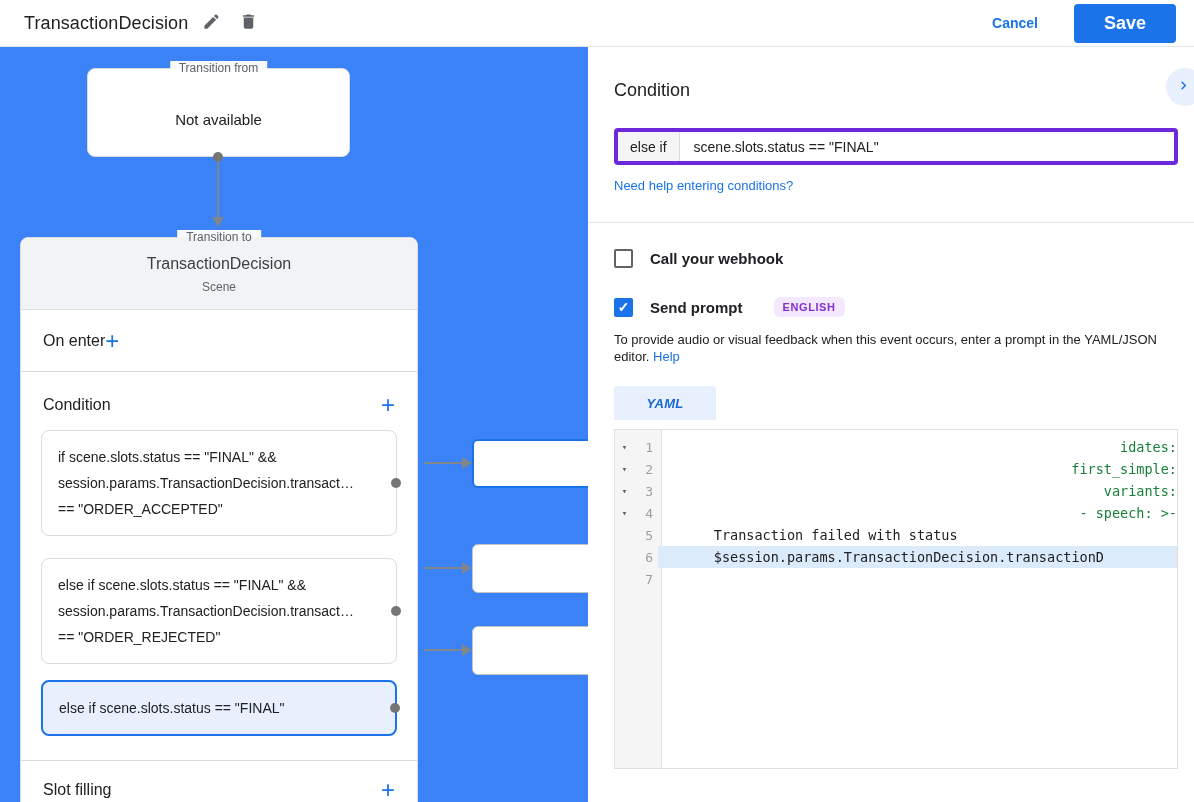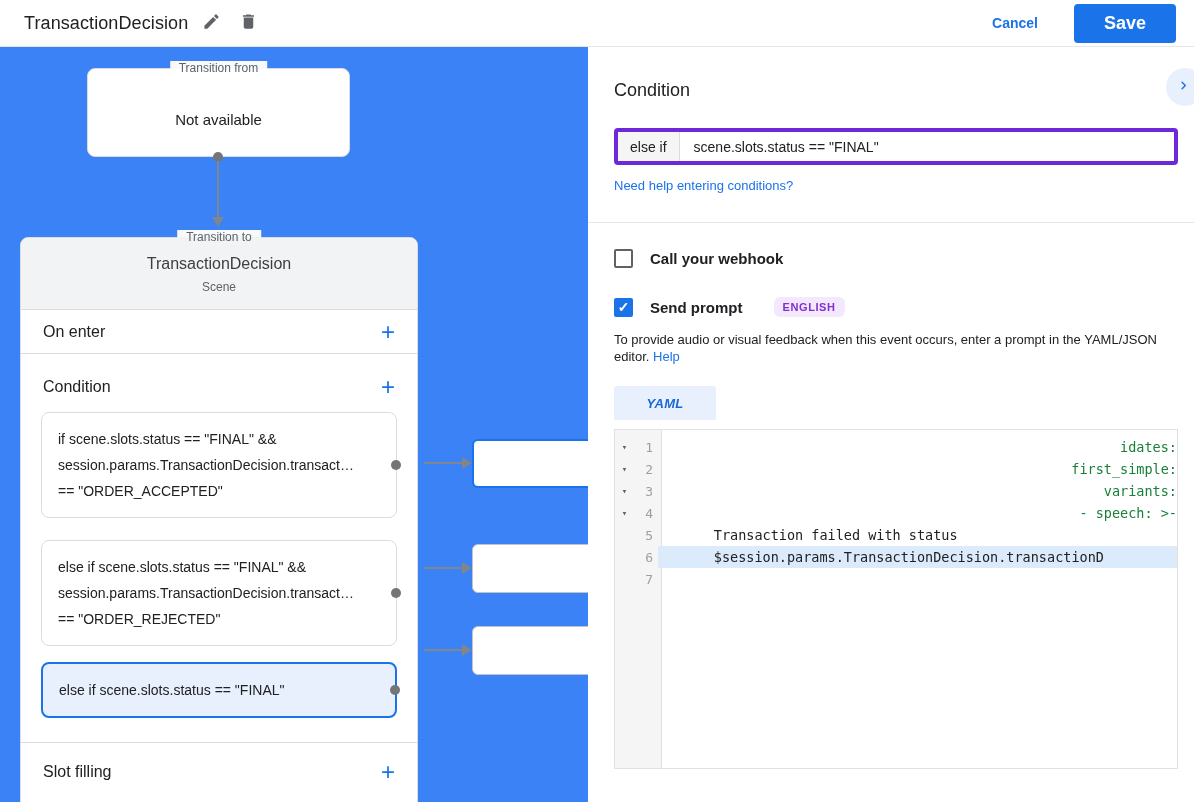--- a/index.html
+++ b/index.html
@@ -37,22 +37,22 @@
     border-left:6px solid transparent; border-right:6px solid transparent; border-top:10px solid #80868b; }
 
   .to-container { position:absolute; left:20px; top:190px; width:398px; height:566px;
     background:#fff; border:1px solid #dadce0; border-radius:8px 8px 0 0; }
   .to-header { background:#f1f3f4; border-bottom:1px solid #dadce0; border-radius:8px 8px 0 0;
     height:72px; text-align:center; padding-top:17px; }
   .to-container .flow-legend { background:linear-gradient(to bottom,#f8f9fa 50%,#f1f3f4 50%); }
   .to-title { font-size:16px; color:#3c4043; }
   .to-subtitle { font-size:12px; color:#5f6368; margin-top:7px; }
 
-  .section-row { display:flex; align-items:center; justify-content:space-between;
-    height:44px; padding:0 22px; border-bottom:1px solid #dadce0; }
+  .section-row { display:flex; align-items:center; justify-content:flex-start;
+    height:62px; padding:0 22px; border-bottom:1px solid #dadce0; }
   .section-label { font-size:16px; color:#202124; }
   .add-icon { color:#1a73e8; font-size:24px; font-weight:400; line-height:20px; cursor:pointer; }
 
   .cond-section { padding:18px 20px 24px 20px; border-bottom:1px solid #dadce0; }
   .sec-head { display:flex; align-items:center; justify-content:space-between; padding:0 2px; height:30px; margin-bottom:10px; }
   .cond-card { position:relative; background:#fff; border:1px solid #dadce0; border-radius:8px;
     padding:13px 16px; font-size:14px; color:#202124; line-height:26px; margin-bottom:22px; cursor:pointer; }
   .cond-card:last-child { margin-bottom:0; }
   .cond-card.selected { background:#e8f0fe; border:2px solid #1a73e8; }
   .cond-card .card-dot { right:-5px; top:50%; margin-top:-5px; }

